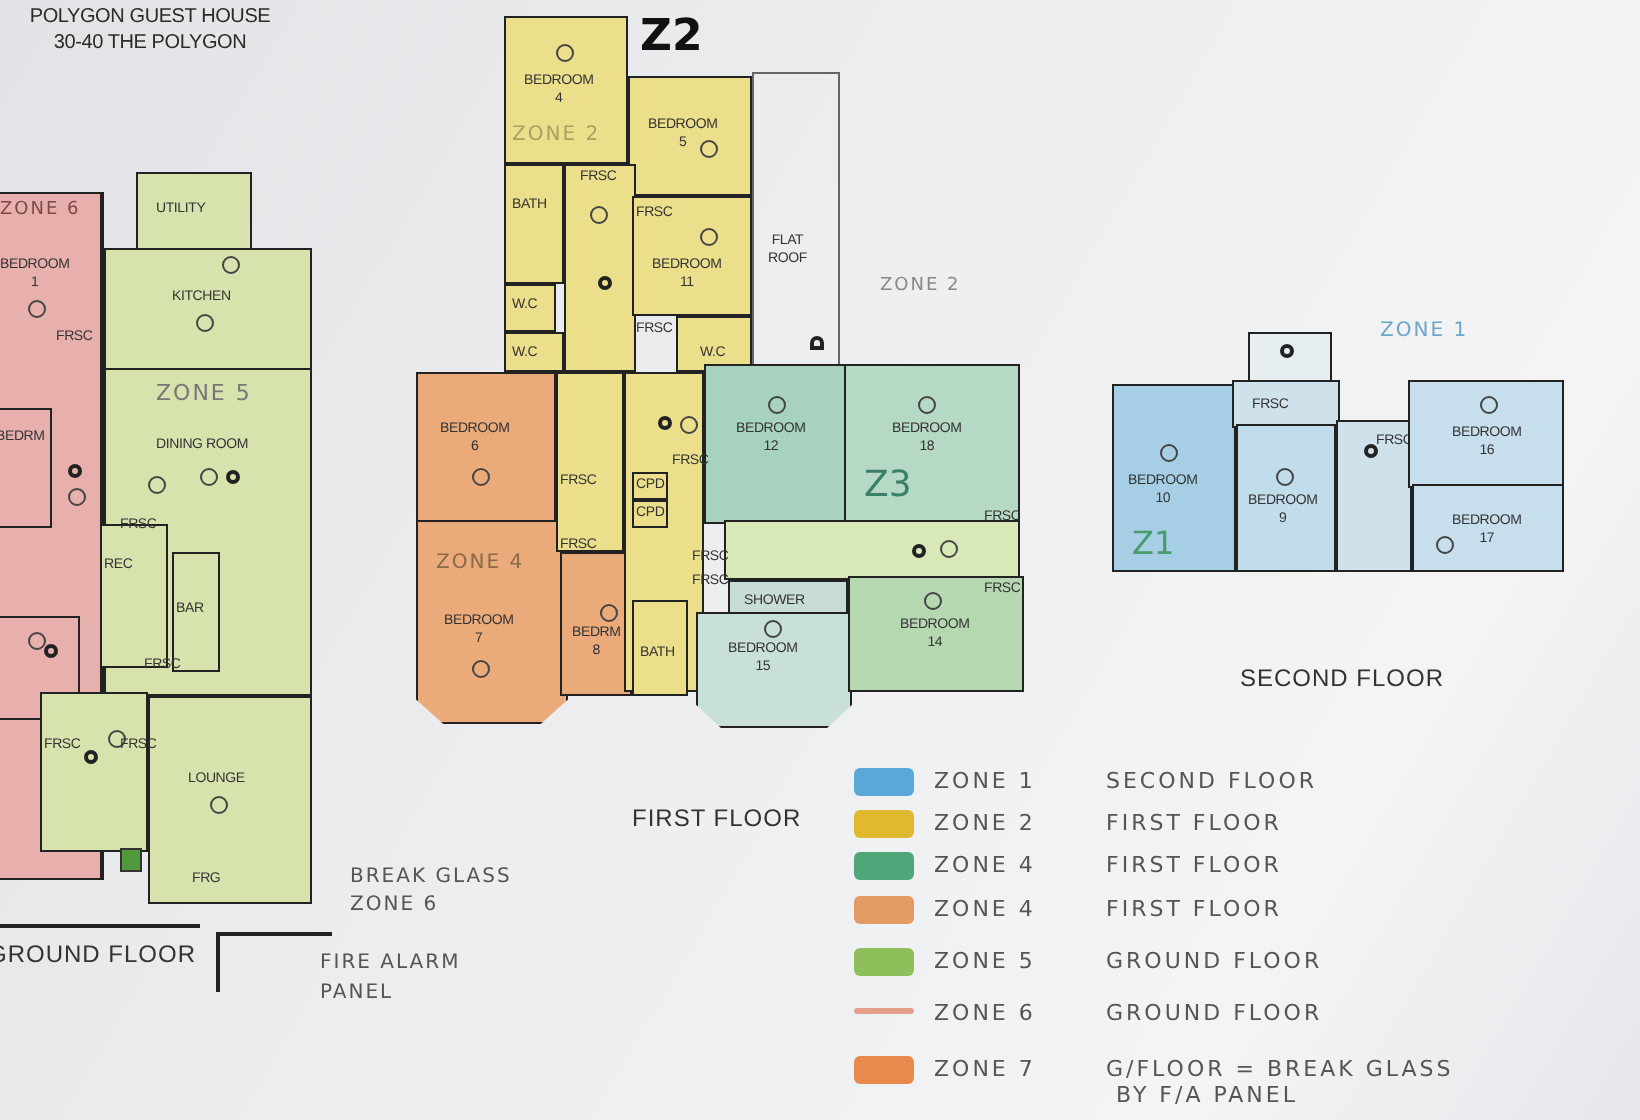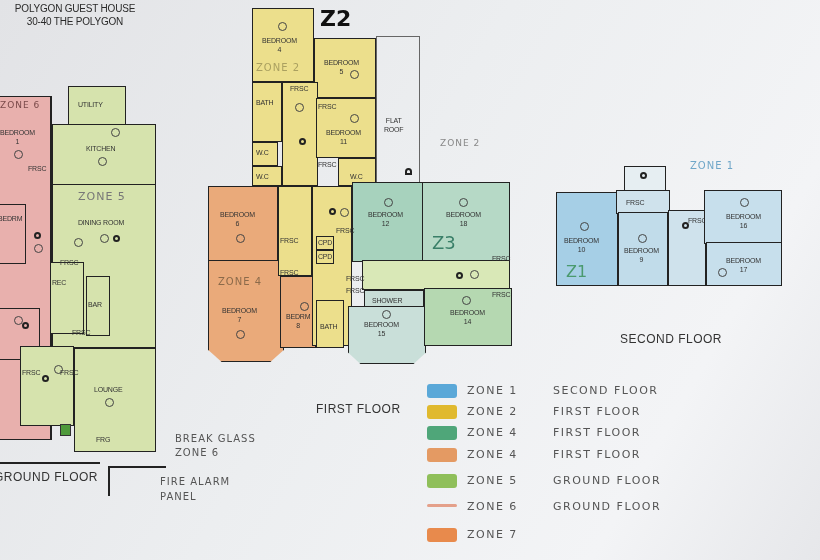--- a/index.html
+++ b/index.html
@@ -237,16 +237,18 @@
       <div class="lf">GROUND FLOOR</div>
     </div>
     <div class="lrow" style="top:116px;">
       <div class="sw" style="background:#e4a08a;height:3px;top:6px;"></div>
       <div class="lz">ZONE 6</div>
       <div class="lf">GROUND FLOOR</div>
     </div>
     <div class="lrow" style="top:144px;">
       <div class="sw" style="background:#e88a4c;"></div>
       <div class="lz">ZONE 7</div>
+      <div class="lf">G/FLOOR = BREAK GLASS
+ BY F/A PANEL</div>
     </div>
   </div>
 
 </div>
 
 </body></html>

